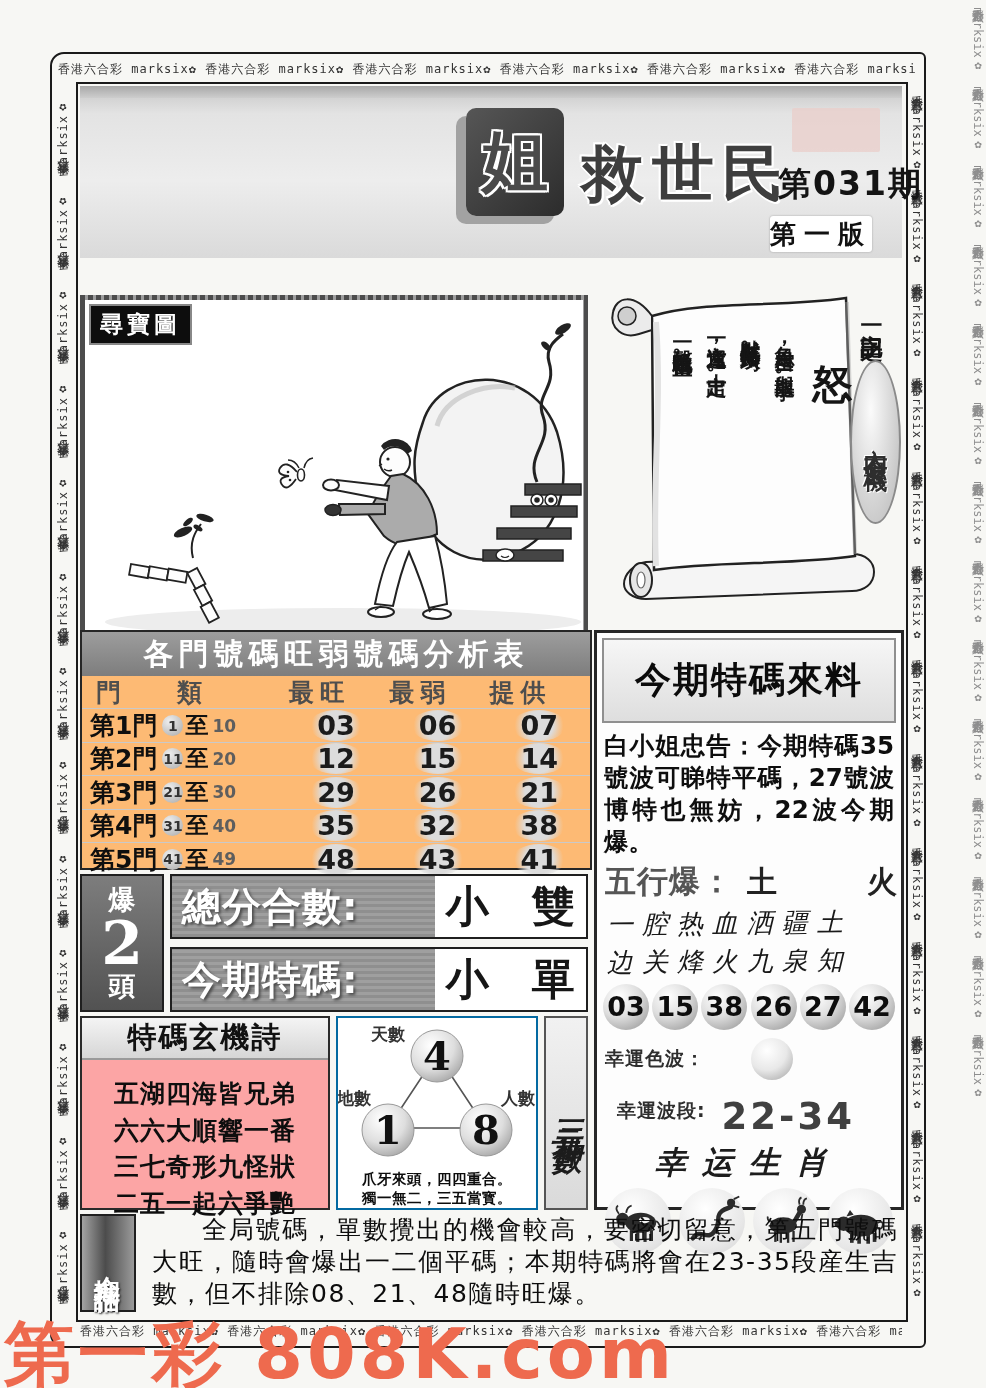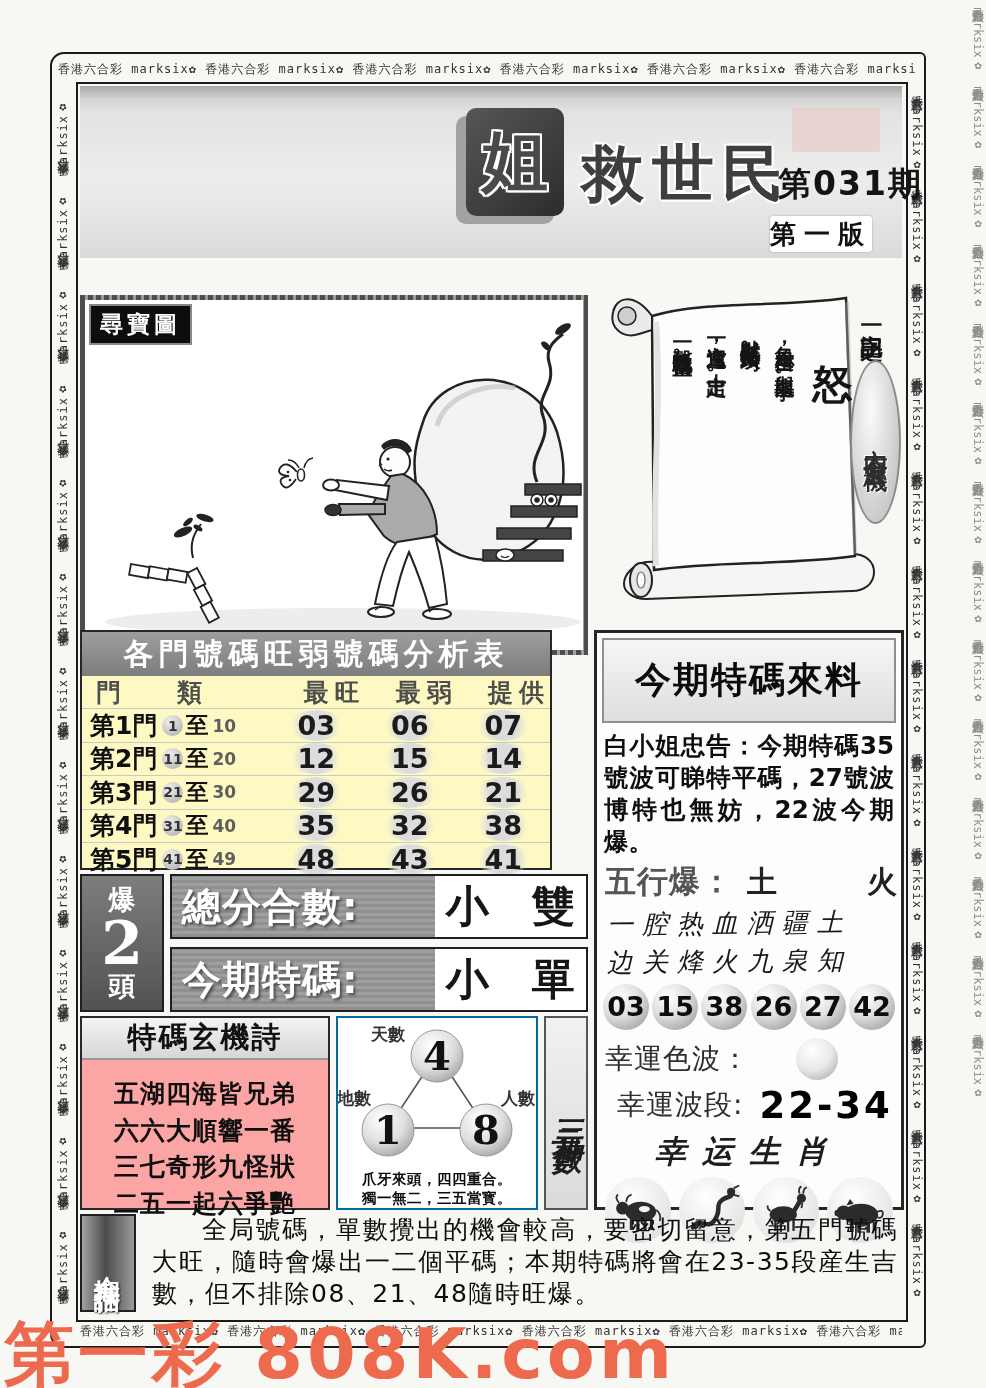--- a/index.html
+++ b/index.html
@@ -48,28 +48,28 @@
   .scroll-col2{left:178px;top:66px;}
   .scroll-col3{left:144px;top:60px;}
   .scroll-col4{left:110px;top:64px;}
   .scroll-col5{left:76px;top:68px;}
   .mystery-badge{left:256px;top:96px;width:47px;height:160px;border-radius:50%;border:2px solid #8a8a8a;
     background:radial-gradient(ellipse at 40% 30%,#fbfbfb,#c2c2c2 85%);display:flex;align-items:center;justify-content:center;
     writing-mode:vertical-rl;font-size:24px;font-weight:bold;letter-spacing:6px;color:#2e2e2e;
     text-shadow:1px 1px 0 #fff,-1px -1px 0 #fff;z-index:3;}
 
   
-  .analysis-box{left:80px;top:630px;width:472px;height:240px;border:2px solid #262626;background:#fef9c3;box-sizing:border-box;}
+  .analysis-box{left:80px;top:630px;width:512px;height:240px;border:2px solid #262626;background:#fdba74;box-sizing:border-box;}
   .analysis-title{height:44px;background:linear-gradient(180deg,#9d9d9d,#7d7d7d);color:#fff;font-size:30px;font-weight:bold;letter-spacing:5px;display:flex;align-items:center;justify-content:center;}
   .t-row{display:flex;align-items:center;height:32.4px;border-top:1px solid #c9c9c9;font-weight:bold;}
   .t-head{color:#4e4e4e;font-size:24px;border-top:none;}
   .c-door{width:39%;padding-left:8px;display:flex;align-items:center;white-space:nowrap;}
   .c-val{width:20.3%;text-align:center;font-size:27px;color:#1b1b1b;}
   .c-head-door{width:39%;padding-left:14px;font-size:25px;letter-spacing:2px;}
-  .c-head{width:20.3%;text-align:right;font-size:25px;letter-spacing:6px;}
+  .c-head{width:20.3%;text-align:left;font-size:25px;letter-spacing:6px;}
   .door-name{font-size:25px;color:#0f0f0f;}
   .circle-num{display:inline-flex;width:21px;height:21px;border-radius:50%;background:radial-gradient(circle at 35% 30%,#efefef,#a9a9a9);align-items:center;justify-content:center;font-size:14px;color:#333;margin:0 2px 0 5px;}
   .zhi{font-size:23px;color:#111;}
   .to-num{font-size:17px;color:#5e5e5e;margin-left:4px;}
   .val-chip{display:inline-block;min-width:46px;padding:0 4px;border-radius:50%;background:radial-gradient(circle,#dcdcdc 45%,rgba(220,220,220,0) 78%);}
 
   
   .burst-box{left:80px;top:874px;width:508px;height:138px;display:flex;gap:6px;}
   .burst-left{width:84px;background:linear-gradient(180deg,#7d7d7d,#525252);border:2px solid #1f1f1f;color:#fff;display:flex;flex-direction:column;align-items:center;justify-content:center;box-sizing:border-box;}
   .burst-c1,.burst-c3{font-size:27px;font-weight:bold;line-height:1.05;}
@@ -96,24 +96,24 @@
   .special-panel{left:594px;top:630px;width:310px;height:580px;border:3px solid #262626;background:#fdfdfd;box-sizing:border-box;}
   .sp-title{margin:5px 5px 2px 5px;border:2px solid #8f8f8f;background:linear-gradient(180deg,#f6f6f6,#dedede);font-size:36px;font-weight:bold;text-align:center;letter-spacing:2px;padding:16px 0;color:#0b0b0b;white-space:nowrap;}
   .sp-advice{padding:5px 7px 2px 7px;font-size:24.5px;font-weight:bold;line-height:1.3;color:#0e0e0e;letter-spacing:0px;text-align:justify;}
   .sp-five{display:flex;align-items:center;padding:2px 8px 0 8px;font-weight:bold;}
   .sp-five-label{font-size:31px;color:#555;letter-spacing:1px;white-space:nowrap;}
   .sp-five-values{font-size:30px;color:#222;letter-spacing:30px;margin-left:14px;white-space:nowrap;}
   .sp-verse{padding:4px 4px 0 10px;font-family:"DejaVu Serif","Liberation Serif",serif;font-style:italic;font-size:26px;line-height:1.28;letter-spacing:9px;color:#191919;transform:rotate(-0.6deg);white-space:nowrap;}
   .sp-balls{display:flex;justify-content:space-between;padding:6px 6px 2px 6px;}
   .ball{width:46px;height:46px;border-radius:50%;background:radial-gradient(circle at 35% 28%,#ffffff 0%,#dedede 45%,#8d8d8d 100%);display:flex;align-items:center;justify-content:center;font-size:27px;font-weight:bold;color:#0d0d0d;}
   .sp-color{display:flex;align-items:center;padding:6px 8px 0 8px;}
-  .sp-color-label,.sp-range-label{font-size:28px;font-weight:normal;color:#2e2e2e;letter-spacing:1px;white-space:nowrap;}
+  .sp-color-label,.sp-range-label{font-size:19px;font-weight:bold;color:#2e2e2e;letter-spacing:1px;white-space:nowrap;}
   .lucky-ball{width:42px;height:42px;border-radius:50%;background:radial-gradient(circle at 38% 30%,#ffffff 0%,#e8e8e8 50%,#9f9f9f 100%);margin-left:46px;}
   .sp-range{display:flex;align-items:center;padding:4px 8px 0 20px;}
-  .sp-range-value{font-size:37px;font-weight:bold;color:#000000;letter-spacing:3px;margin-left:16px;white-space:nowrap;}
+  .sp-range-value{font-size:37px;font-weight:bold;color:#404040;letter-spacing:3px;margin-left:16px;white-space:nowrap;margin-top:11px;}
   .sp-zlabel{text-align:center;font-family:"DejaVu Serif","Liberation Serif",serif;font-style:italic;font-size:31px;font-weight:bold;letter-spacing:16px;color:#1d1d1d;padding:4px 0 2px 0;white-space:nowrap;}
   .sp-animals{display:flex;justify-content:space-around;padding:2px 4px 4px 4px;}
   .animal-circle{width:66px;height:66px;border-radius:50%;background:radial-gradient(circle at 40% 32%,#ffffff,#e7e7e7 65%,#d2d2d2 100%);display:flex;align-items:center;justify-content:center;}
 
   
   .eval-box{left:80px;top:1214px;width:822px;height:98px;display:flex;}
   .eval-label{width:56px;border:2px solid #1f1f1f;background:linear-gradient(90deg,#a3a3a3,#4c4c4c 45%,#9a9a9a);box-sizing:border-box;
     writing-mode:vertical-rl;text-orientation:upright;color:#fff;font-size:26px;font-weight:bold;display:flex;align-items:center;justify-content:center;letter-spacing:4px;text-shadow:1px 1px 2px #2c2c2c;}
   .eval-text{flex:1;padding:0 4px 0 16px;font-size:25px;color:#0d0d0d;line-height:1.27;letter-spacing:1.5px;text-indent:2em;font-weight:500;text-align:justify;}
 

